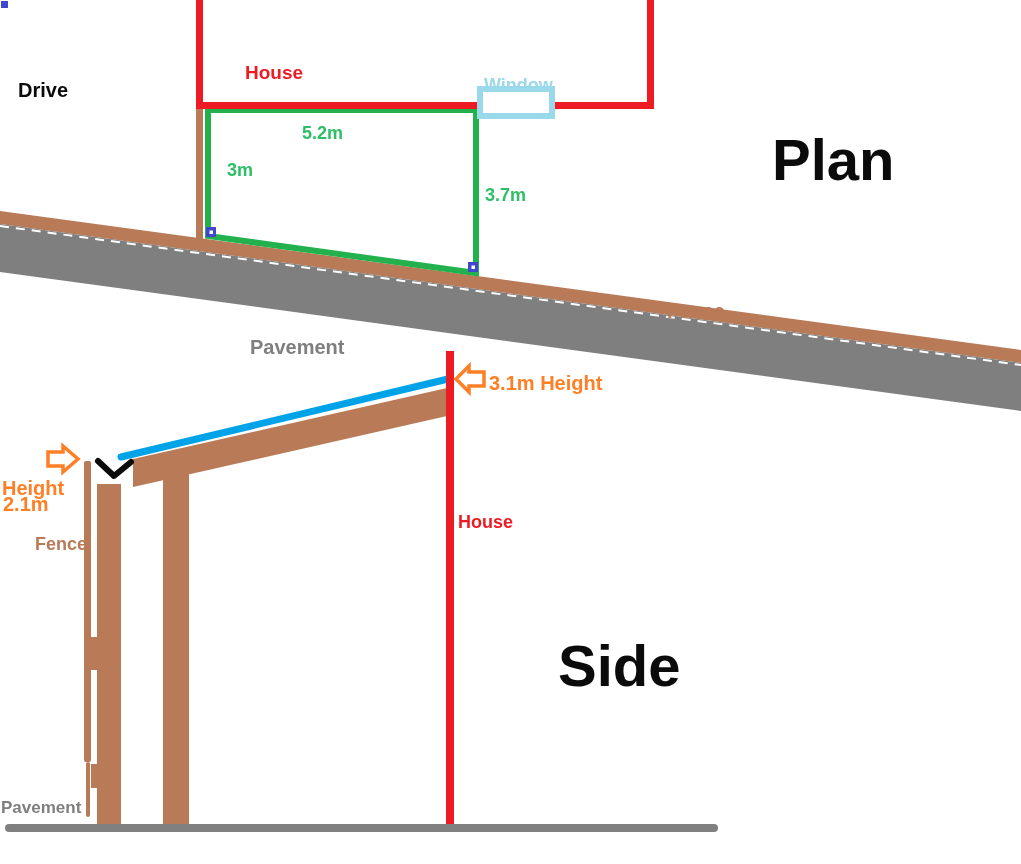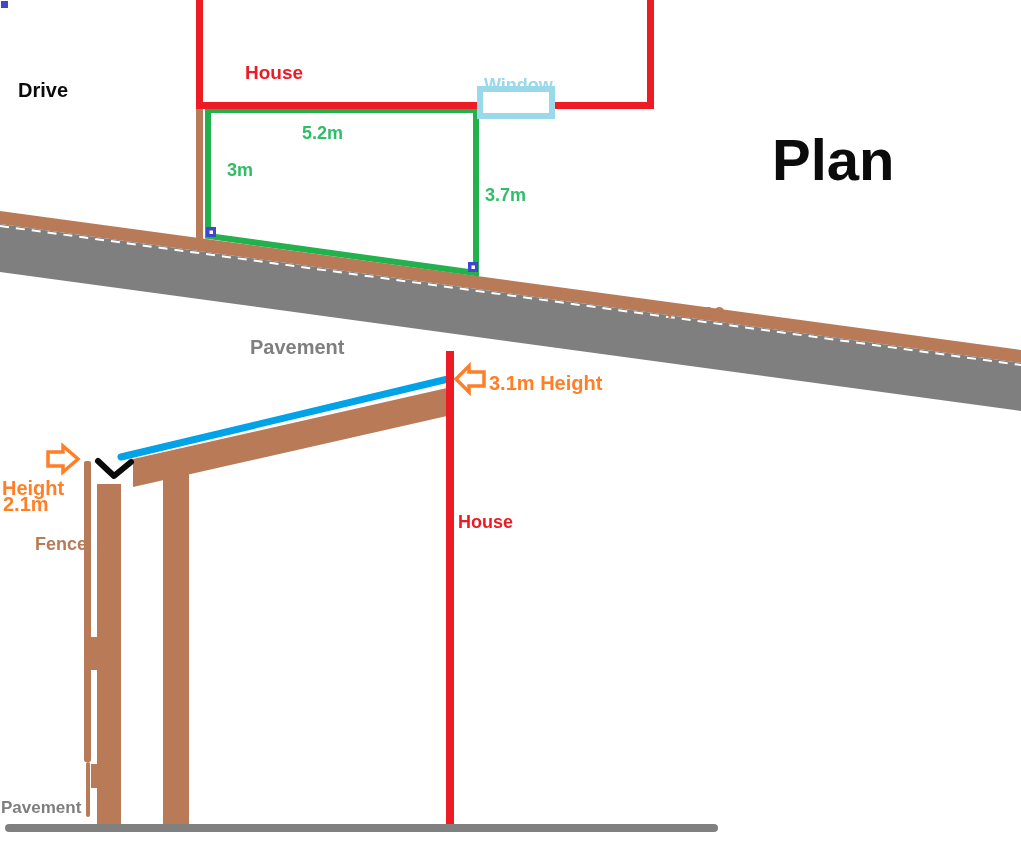--- a/index.html
+++ b/index.html
@@ -126,15 +126,16 @@
   <div class="lbl t-green fs15" style="left:485px;top:186px;">3.7m</div>
   <div class="lbl t-black title" style="left:752px;top:131px;margin-left:20px;">Plan</div>
   <div class="lbl t-brown fs18" style="left:667px;top:279px;">Fence</div>
   <div class="lbl t-gray fs18" style="left:250px;top:337px;">Pavement</div>
 
   <div class="lbl t-orange fs18" style="left:489px;top:373px;">3.1m Height</div>
   <div class="lbl t-orange fs18" style="left:3px;top:448px;margin-top:46px;">2.1m</div>
   <div class="lbl t-orange fs18" style="left:2px;top:478px;">Height</div>
   <div class="lbl t-brown fs15" style="left:35px;top:513px;">Fence</div>
   <div class="lbl t-red fs15" style="left:458px;top:513px;">House</div>
+  <div class="lbl t-black title" style="left:558px;top:637px;">Side</div>
   <div class="lbl t-gray fs17" style="left:1px;top:799px;">Pavement</div>
 
 </div>
 
 </body></html>

